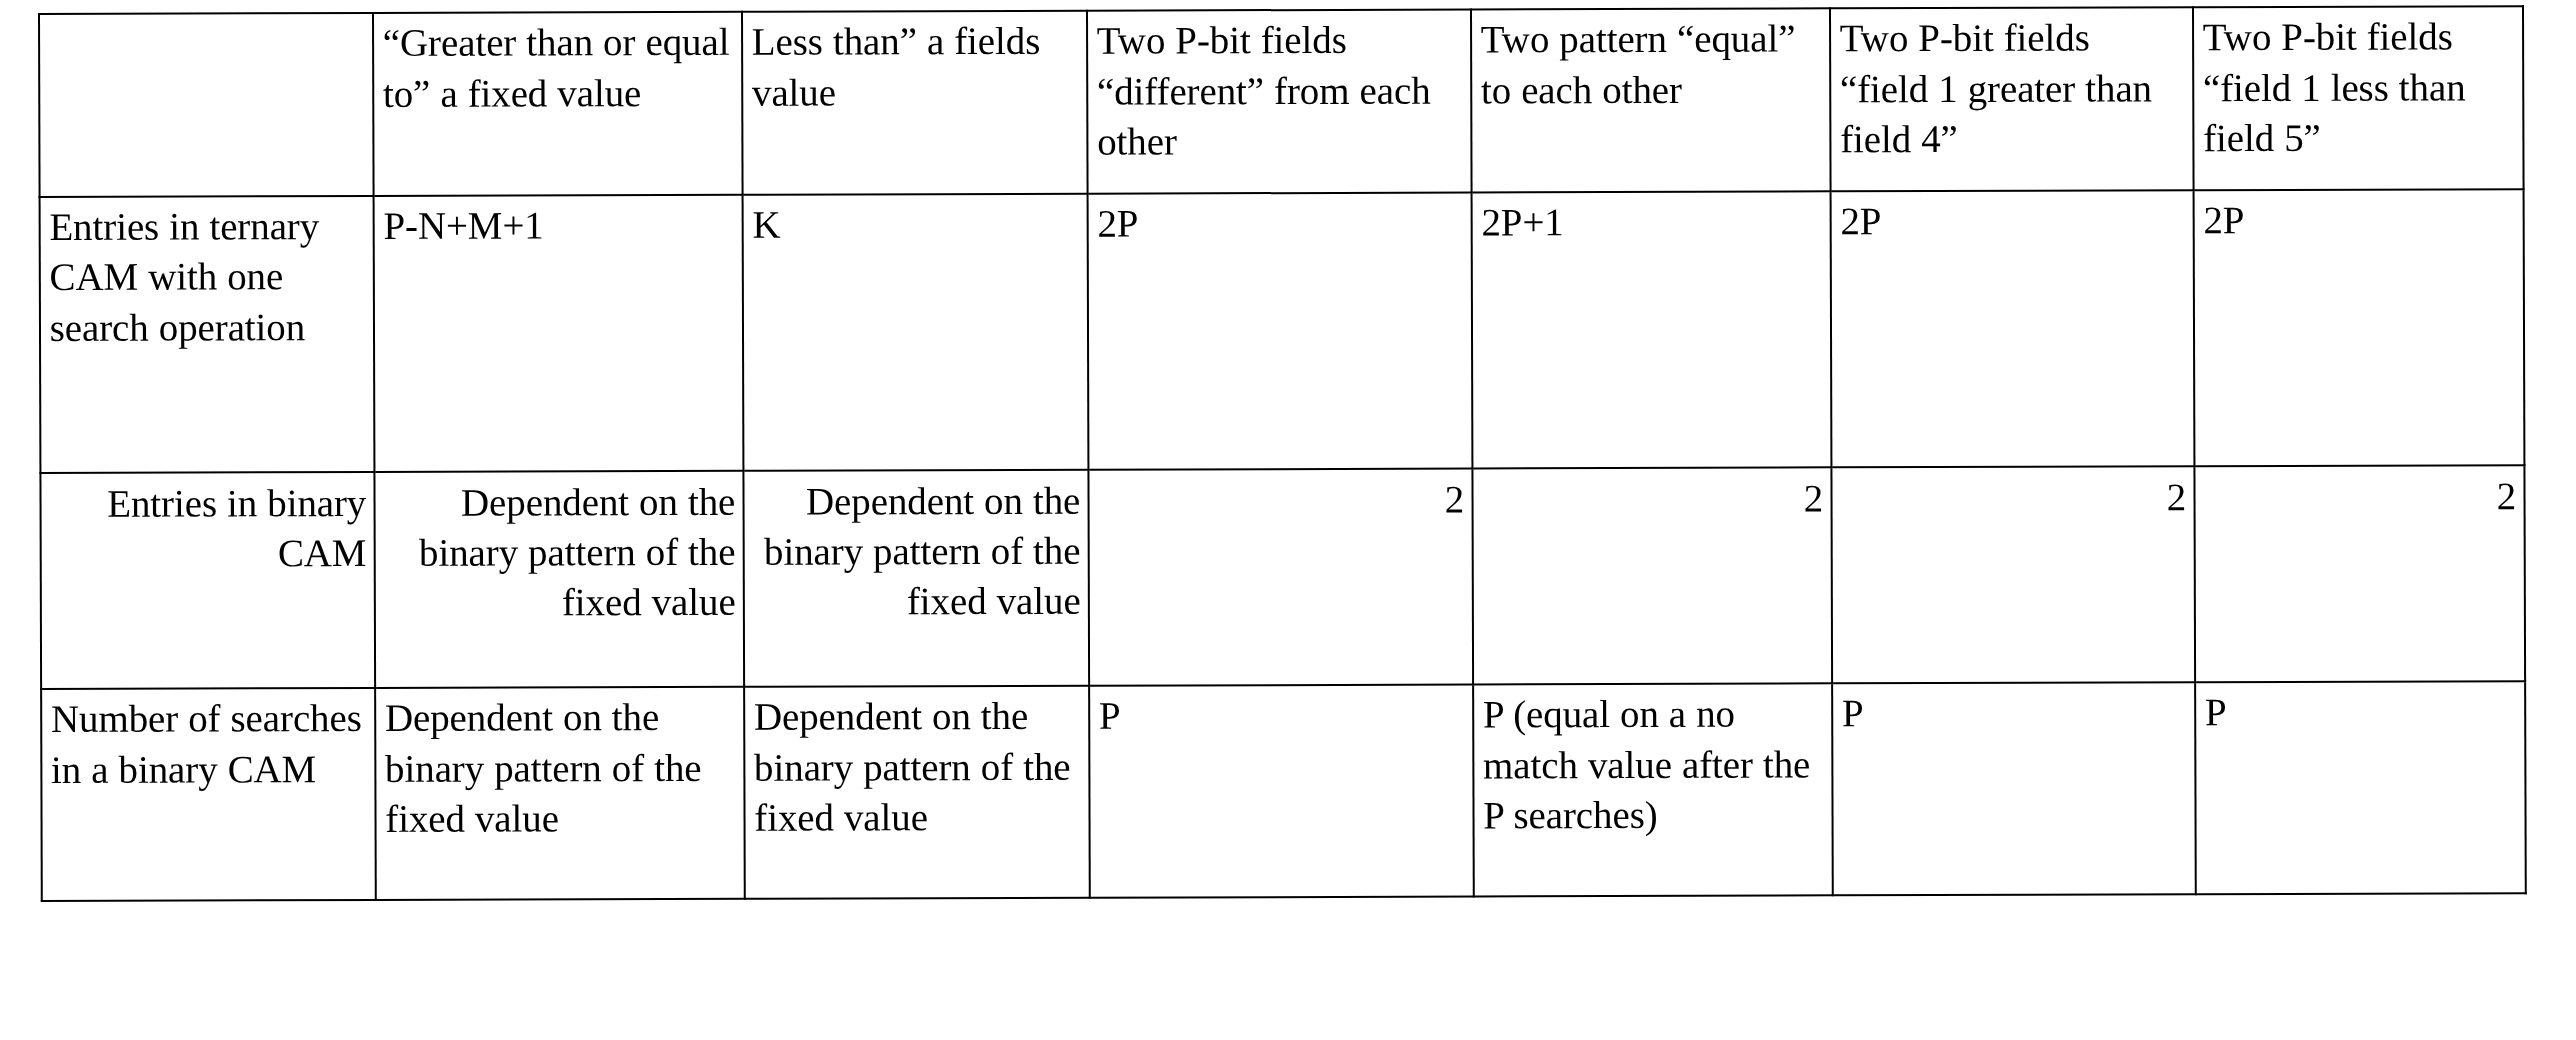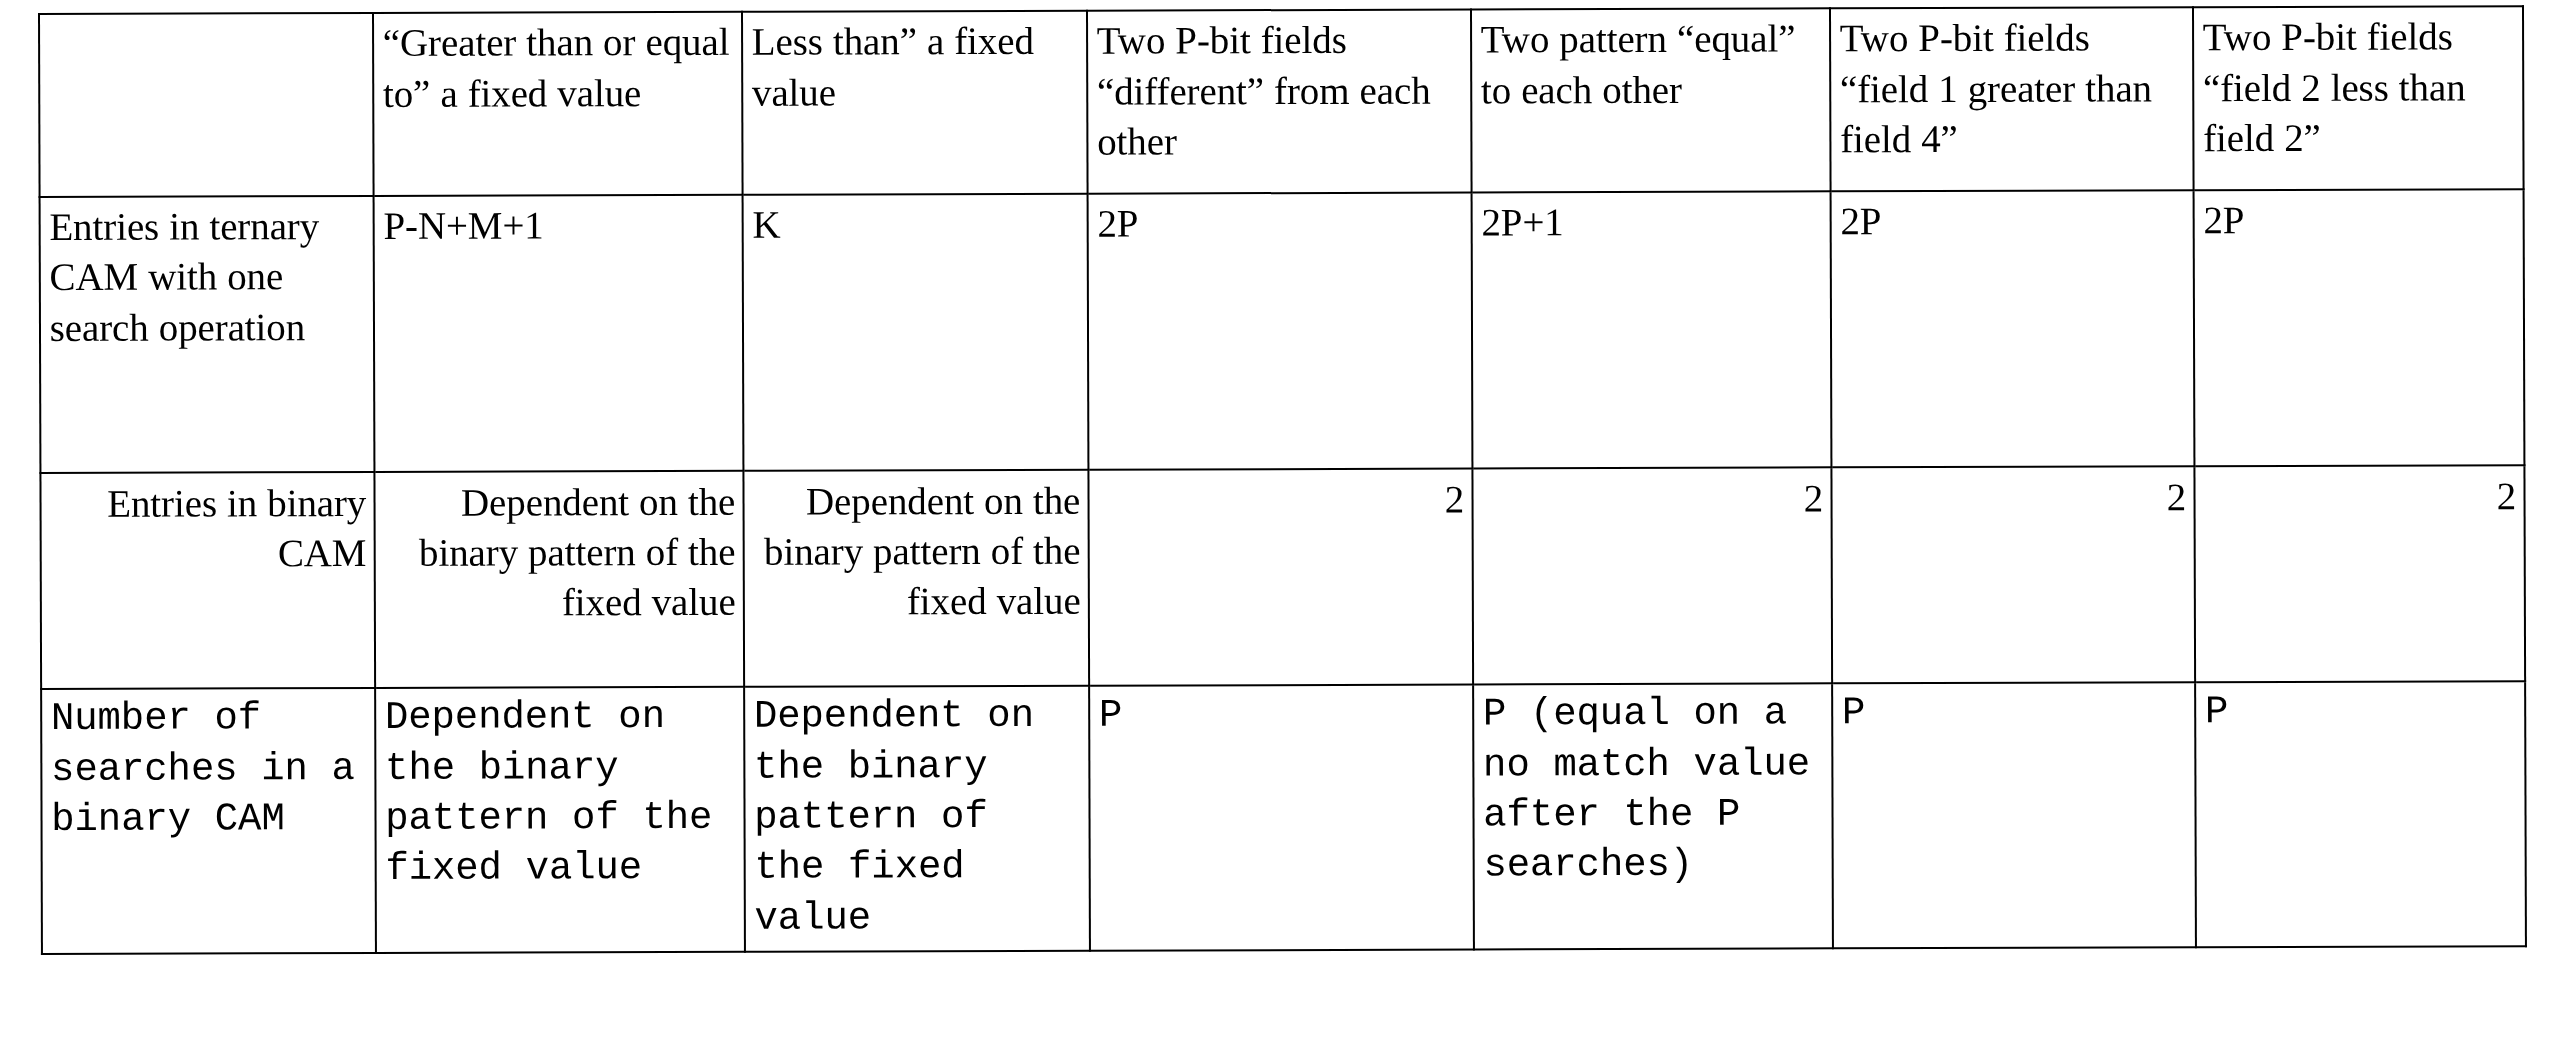--- a/index.html
+++ b/index.html
@@ -55,21 +55,21 @@
   .col-2 { width: 345px; }
   .col-3 { width: 384px; }
   .col-4 { width: 359px; }
   .col-5 { width: 363px; }
   .col-6 { width: 330px; }
 
   
   tr.row-header td { height: 169px; margin-left: 28px; }
   tr.row-ternary td { height: 263px; margin-top: 44px; }
   tr.row-binary  td { height: 202px; text-align: right; }
-  tr.row-searches td { height: 198px; font-family: Liberation Mono, monospace; }
+  tr.row-searches td { height: 198px; }
 
   .cell-text {
     display: block;
     white-space: pre-line;
   }
 
   
   .skew {
     transform: rotate(-0.18deg);
     transform-origin: 0 0;
@@ -92,33 +92,33 @@
       </colgroup>
       <tbody>
         <tr class="row-header">
           <td>
             <span class="cell-text"></span>
           </td>
           <td>
             <span class="cell-text">“Greater than or equal to” a fixed value</span>
           </td>
           <td>
-            <span class="cell-text">Less than” a fixed value</span>
+            <span class="cell-text">Less than” a fields value</span>
           </td>
           <td>
             <span class="cell-text">Two P-bit fields “different” from each other</span>
           </td>
           <td>
             <span class="cell-text">Two pattern “equal” to each other</span>
           </td>
           <td>
             <span class="cell-text">Two P-bit fields “field 1 greater than field 4”</span>
           </td>
           <td>
-            <span class="cell-text">Two P-bit fields “field 2  less than field 2”</span>
+            <span class="cell-text">Two P-bit fields “field 1  less than field 5”</span>
           </td>
         </tr>
 
         <tr class="row-ternary">
           <td>
             <span class="cell-text">Entries in ternary CAM with one search operation</span>
           </td>
           <td>
             <span class="cell-text">P-N+M+1</span>
           </td>

